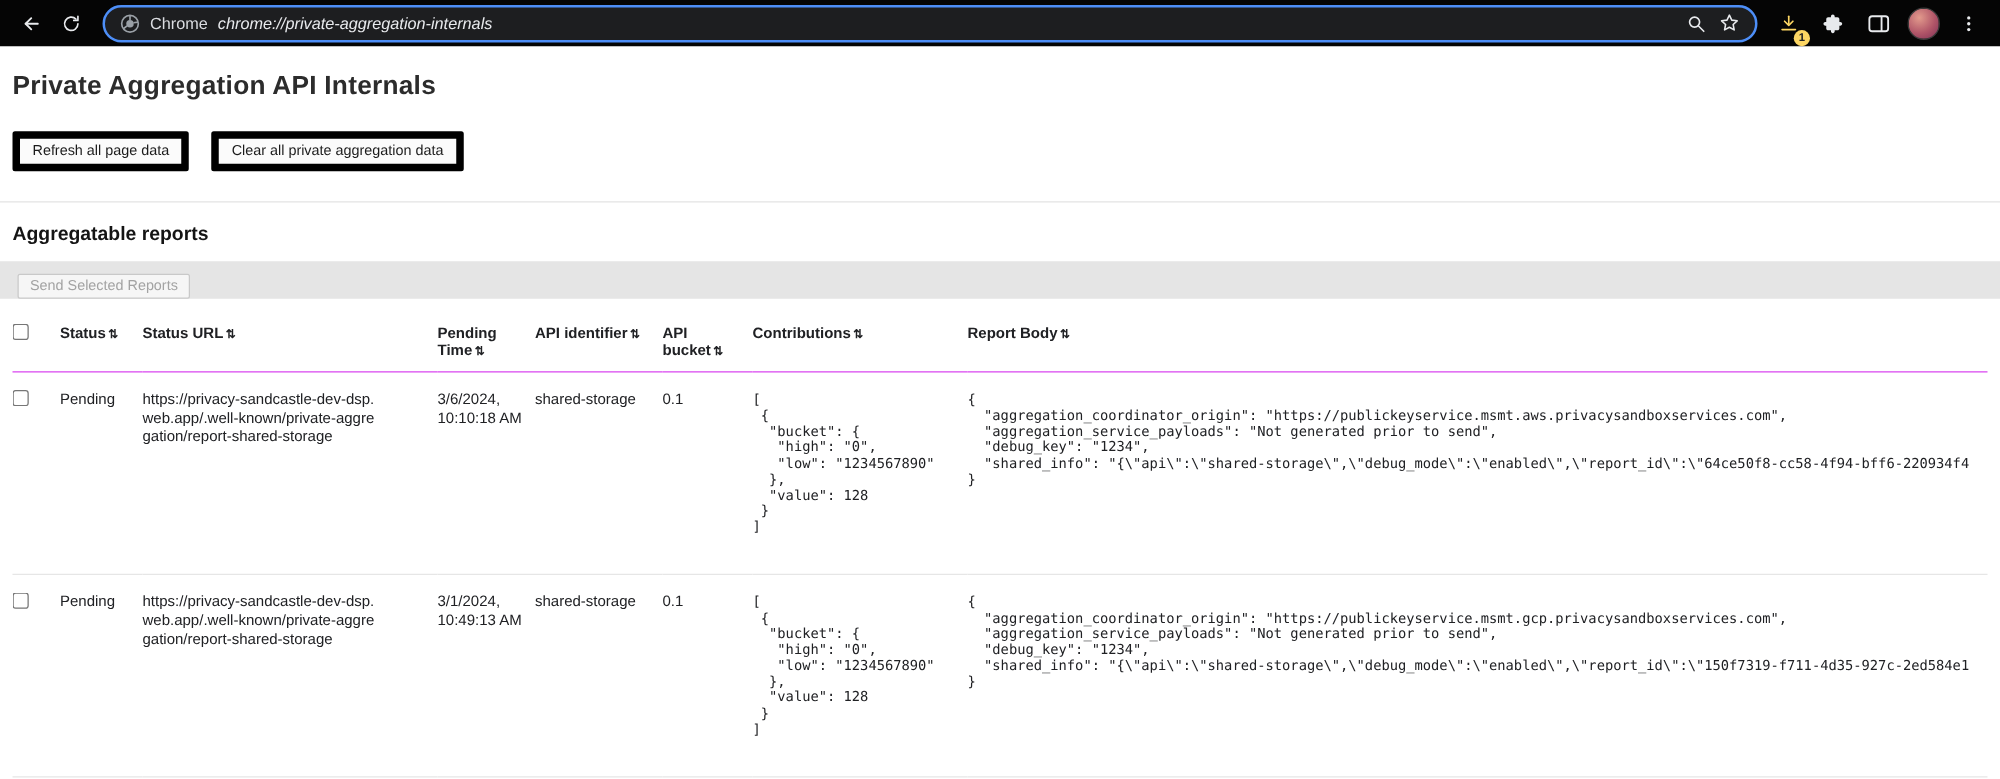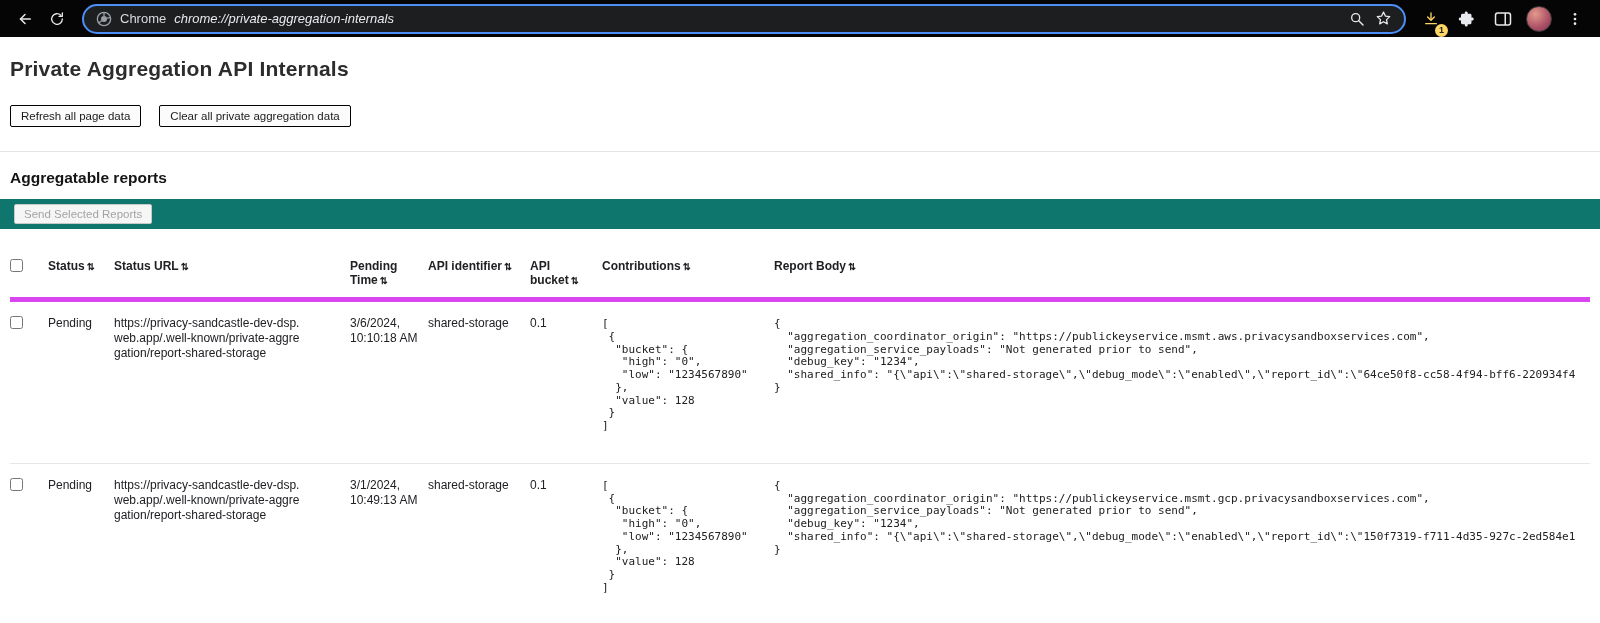--- a/index.html
+++ b/index.html
@@ -22,32 +22,32 @@
               text-align:center; padding:0 2px; }
   .avatar { width:26px; height:26px; border-radius:50%;
             background:radial-gradient(circle at 35% 30%, #e29a8c 0%, #b05568 55%, #7c2f55 100%);
             border:1px solid #3a3a3a; }
 
   
   .page { padding:0 10px; }
   h1.page-title { font-size:21px; font-weight:700; color:#2c2c2c; margin-top:20px; letter-spacing:.2px; }
   .actions { margin-top:24px; display:flex; gap:18px; }
   .actions button { font-family:"Liberation Sans",sans-serif; font-size:11.5px; color:#1b1b1b;
-                    background:#fbfbfb; border:1px solid #000000; border-radius:2px; padding:4px 10px; cursor:pointer; }
+                    background:#fbfbfb; border:6px solid #000000; border-radius:2px; padding:4px 10px; cursor:pointer; }
   .divider { height:1px; background:#e4e4e4; margin:24px -10px 0; }
   h2.section-title { font-size:15.5px; font-weight:700; margin-top:17px; color:#141414; }
-  .send-bar { margin:12px -10px 18px; background:#0f766e; height:30px; display:flex; align-items:center; padding:0 14px; }
+  .send-bar { margin:12px -10px 8px; background:#e5e5e5; height:30px; display:flex; align-items:flex-end; padding:0 14px; }
   .send-bar button { font-family:"Liberation Sans",sans-serif; font-size:11.5px; color:#a3a3a3;
                      background:#f6f6f6; border:1px solid #c9c9c9; border-radius:2px; padding:3px 9px; }
 
   
   table.reports { width:1580px; border-collapse:collapse; table-layout:fixed; margin-top:2px; }
   table.reports th { text-align:left; font-size:12px; font-weight:700; color:#202124;
                      padding:12px 8px 10px 0; vertical-align:top; cursor:pointer; }
-  table.reports thead tr { border-bottom:5px solid #d946ef; }
+  table.reports thead tr { border-bottom:1px solid #d946ef; }
   table.reports tbody tr { border-bottom:1px solid #e6e6e6; }
   table.reports td { font-size:12px; vertical-align:top; padding:14px 8px 30px 0; color:#202124; }
   td.chk, th.chk { width:38px; padding-left:2px; }
   .sort { font-size:9.5px; margin-left:2px; }
   .url-cell { word-break:break-all; line-height:1.25; padding-right:46px !important; }
   .wrap-cell { line-height:1.25; }
   pre.mono { font-family:"DejaVu Sans Mono", monospace; font-size:11px; line-height:1.16;
              white-space:pre; overflow:hidden; margin-top:2px; }
   td.body-cell { overflow:hidden; }
   input[type="checkbox"] { width:13px; height:13px; accent-color:#5f6368; cursor:pointer; }

